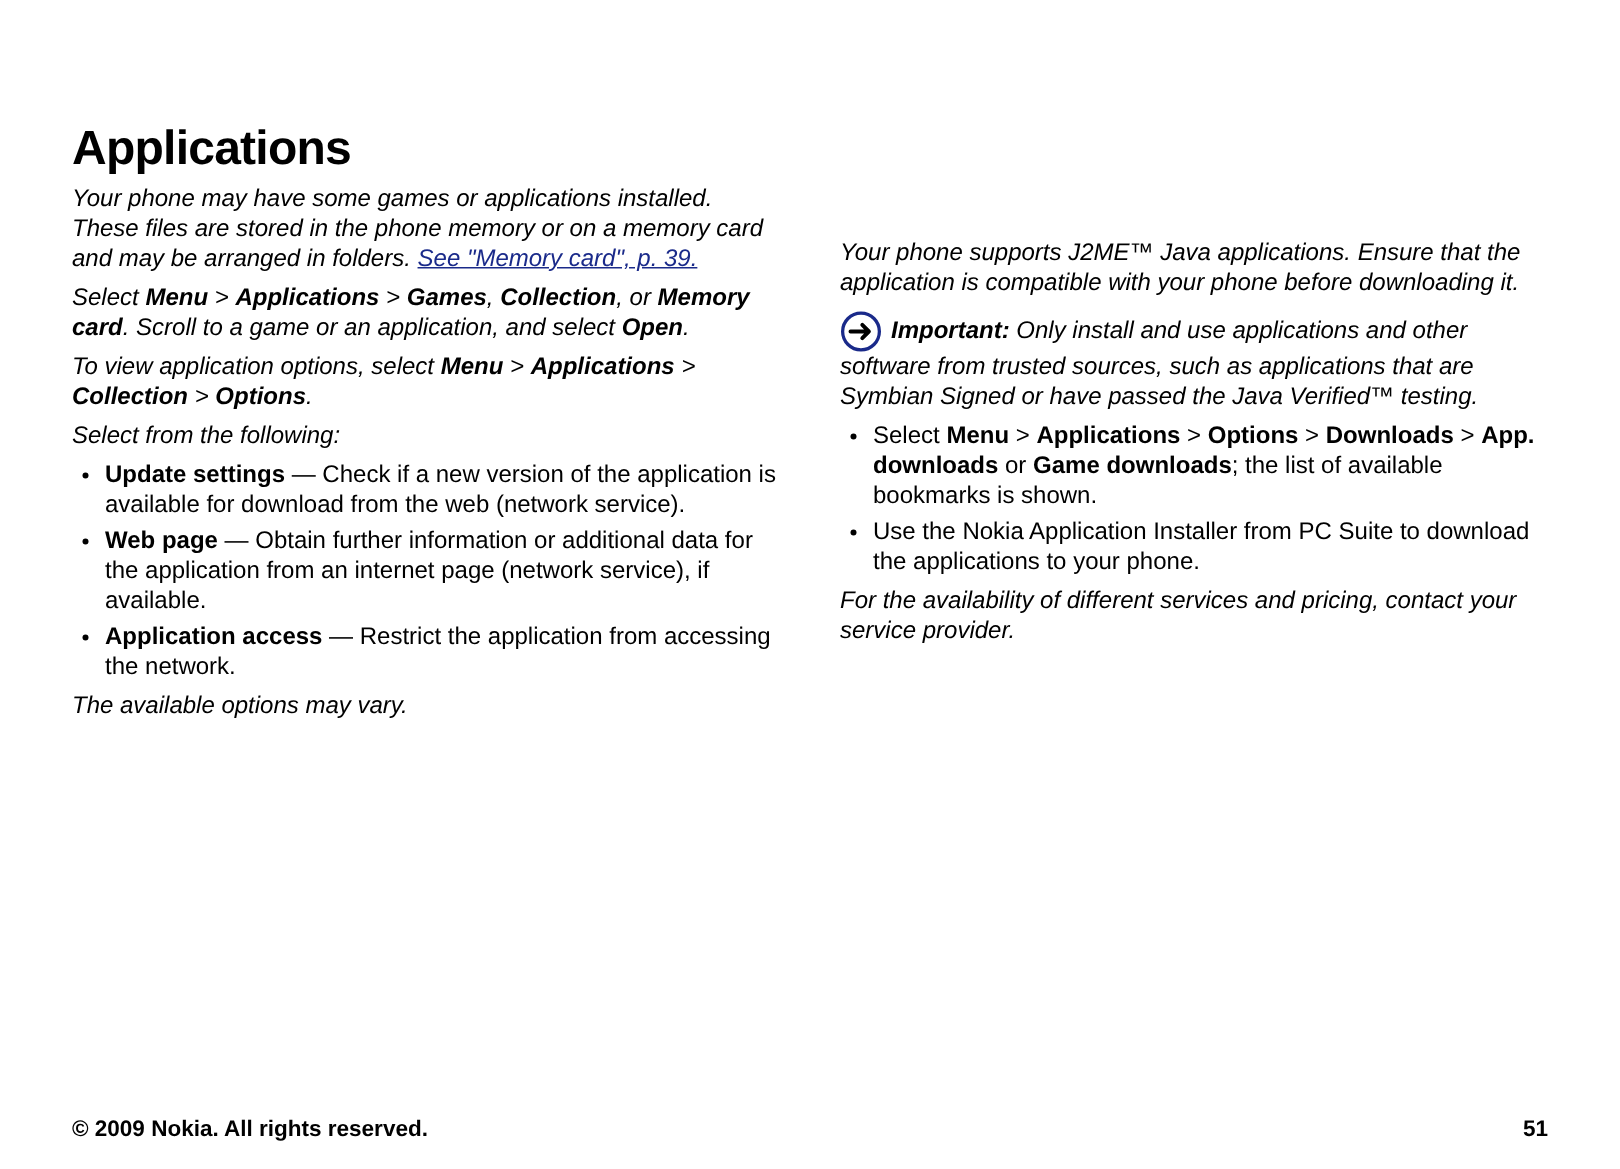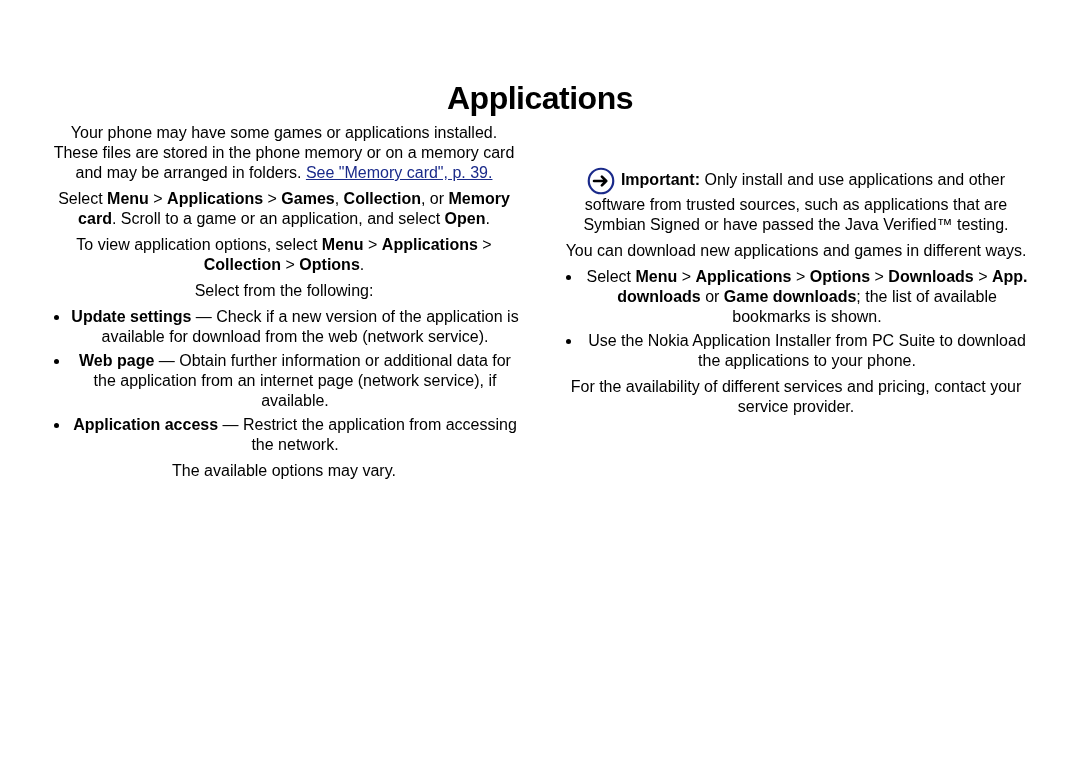--- a/index.html
+++ b/index.html
@@ -10,21 +10,20 @@
     background: #ffffff;
     font-family: "Arial", "Helvetica", sans-serif;
     color: #000;
   }
   .page {
     box-sizing: border-box;
     width: 1080px;
     height: 779px;
     padding: 60px 48px 30px 48px;
     position: relative;
-    text-align: center;
   }
   h1.title {
     font-size: 32px;
     font-weight: 900;
     margin: 20px 0 6px 0;
     letter-spacing: -0.5px;
   }
   .columns {
     display: flex;
     gap: 40px;
@@ -38,20 +37,21 @@
     margin: 16px 0 2px 0;
     letter-spacing: -0.3px;
   }
   p, li {
     font-size: 16px;
     line-height: 1.25;
     margin: 0 0 4px 0;
   }
   p {
     margin-bottom: 6px;
+    font-style: italic;
   }
   .bold {
     font-weight: 700;
   }
   a.link {
     color: #1a2a8a;
     text-decoration: underline;
   }
   ul {
     margin: 2px 0 6px 0;
@@ -119,38 +119,42 @@
           <span class="bold">Application access</span><span> — Restrict the application from accessing the network.</span>
         </li>
       </ul>
 
       <p>The available options may vary.</p>
     </div>
 
     <div class="col" style="margin-top:36px;">
 
 
+      <p>Your phone supports J2ME™ Java applications. Ensure that the application is compatible with your phone before downloading it.</p>
 
       <p class="important-block">
         <span class="important-icon">
           <svg viewBox="0 0 32 32" width="28" height="28">
             <circle cx="16" cy="16" r="14" fill="none" stroke="#1a2a8a" stroke-width="2.5"></circle>
             <path d="M8 16 L22 16 M17 11 L22 16 L17 21" fill="none" stroke="#000" stroke-width="3" stroke-linecap="round" stroke-linejoin="round"></path>
           </svg>
         </span><span class="bold">Important:</span><span> Only install and use applications and other software from trusted sources, such as applications that are Symbian Signed or have passed the Java Verified™ testing.</span>
       </p>
 
-      <p>You can download new applications and games in different ways.</p>
 
       <ul>
         <li>
           <span>Select </span><span class="bold">Menu</span><span> &gt; </span><span class="bold">Applications</span><span> &gt; </span><span class="bold">Options</span><span> &gt; </span><span class="bold">Downloads</span><span> &gt; </span><span class="bold">App. downloads</span><span> or </span><span class="bold">Game downloads</span><span>; the list of available bookmarks is shown.</span>
         </li>
         <li>Use the Nokia Application Installer from PC Suite to download the applications to your phone.</li>
       </ul>
 
       <p>For the availability of different services and pricing, contact your service provider.</p>
     </div>
 
   </div>
 
+  <div class="footer">
+    <span>© 2009 Nokia. All rights reserved.</span>
+    <span>51</span>
+  </div>
 
 </div>
 
 </body></html>

